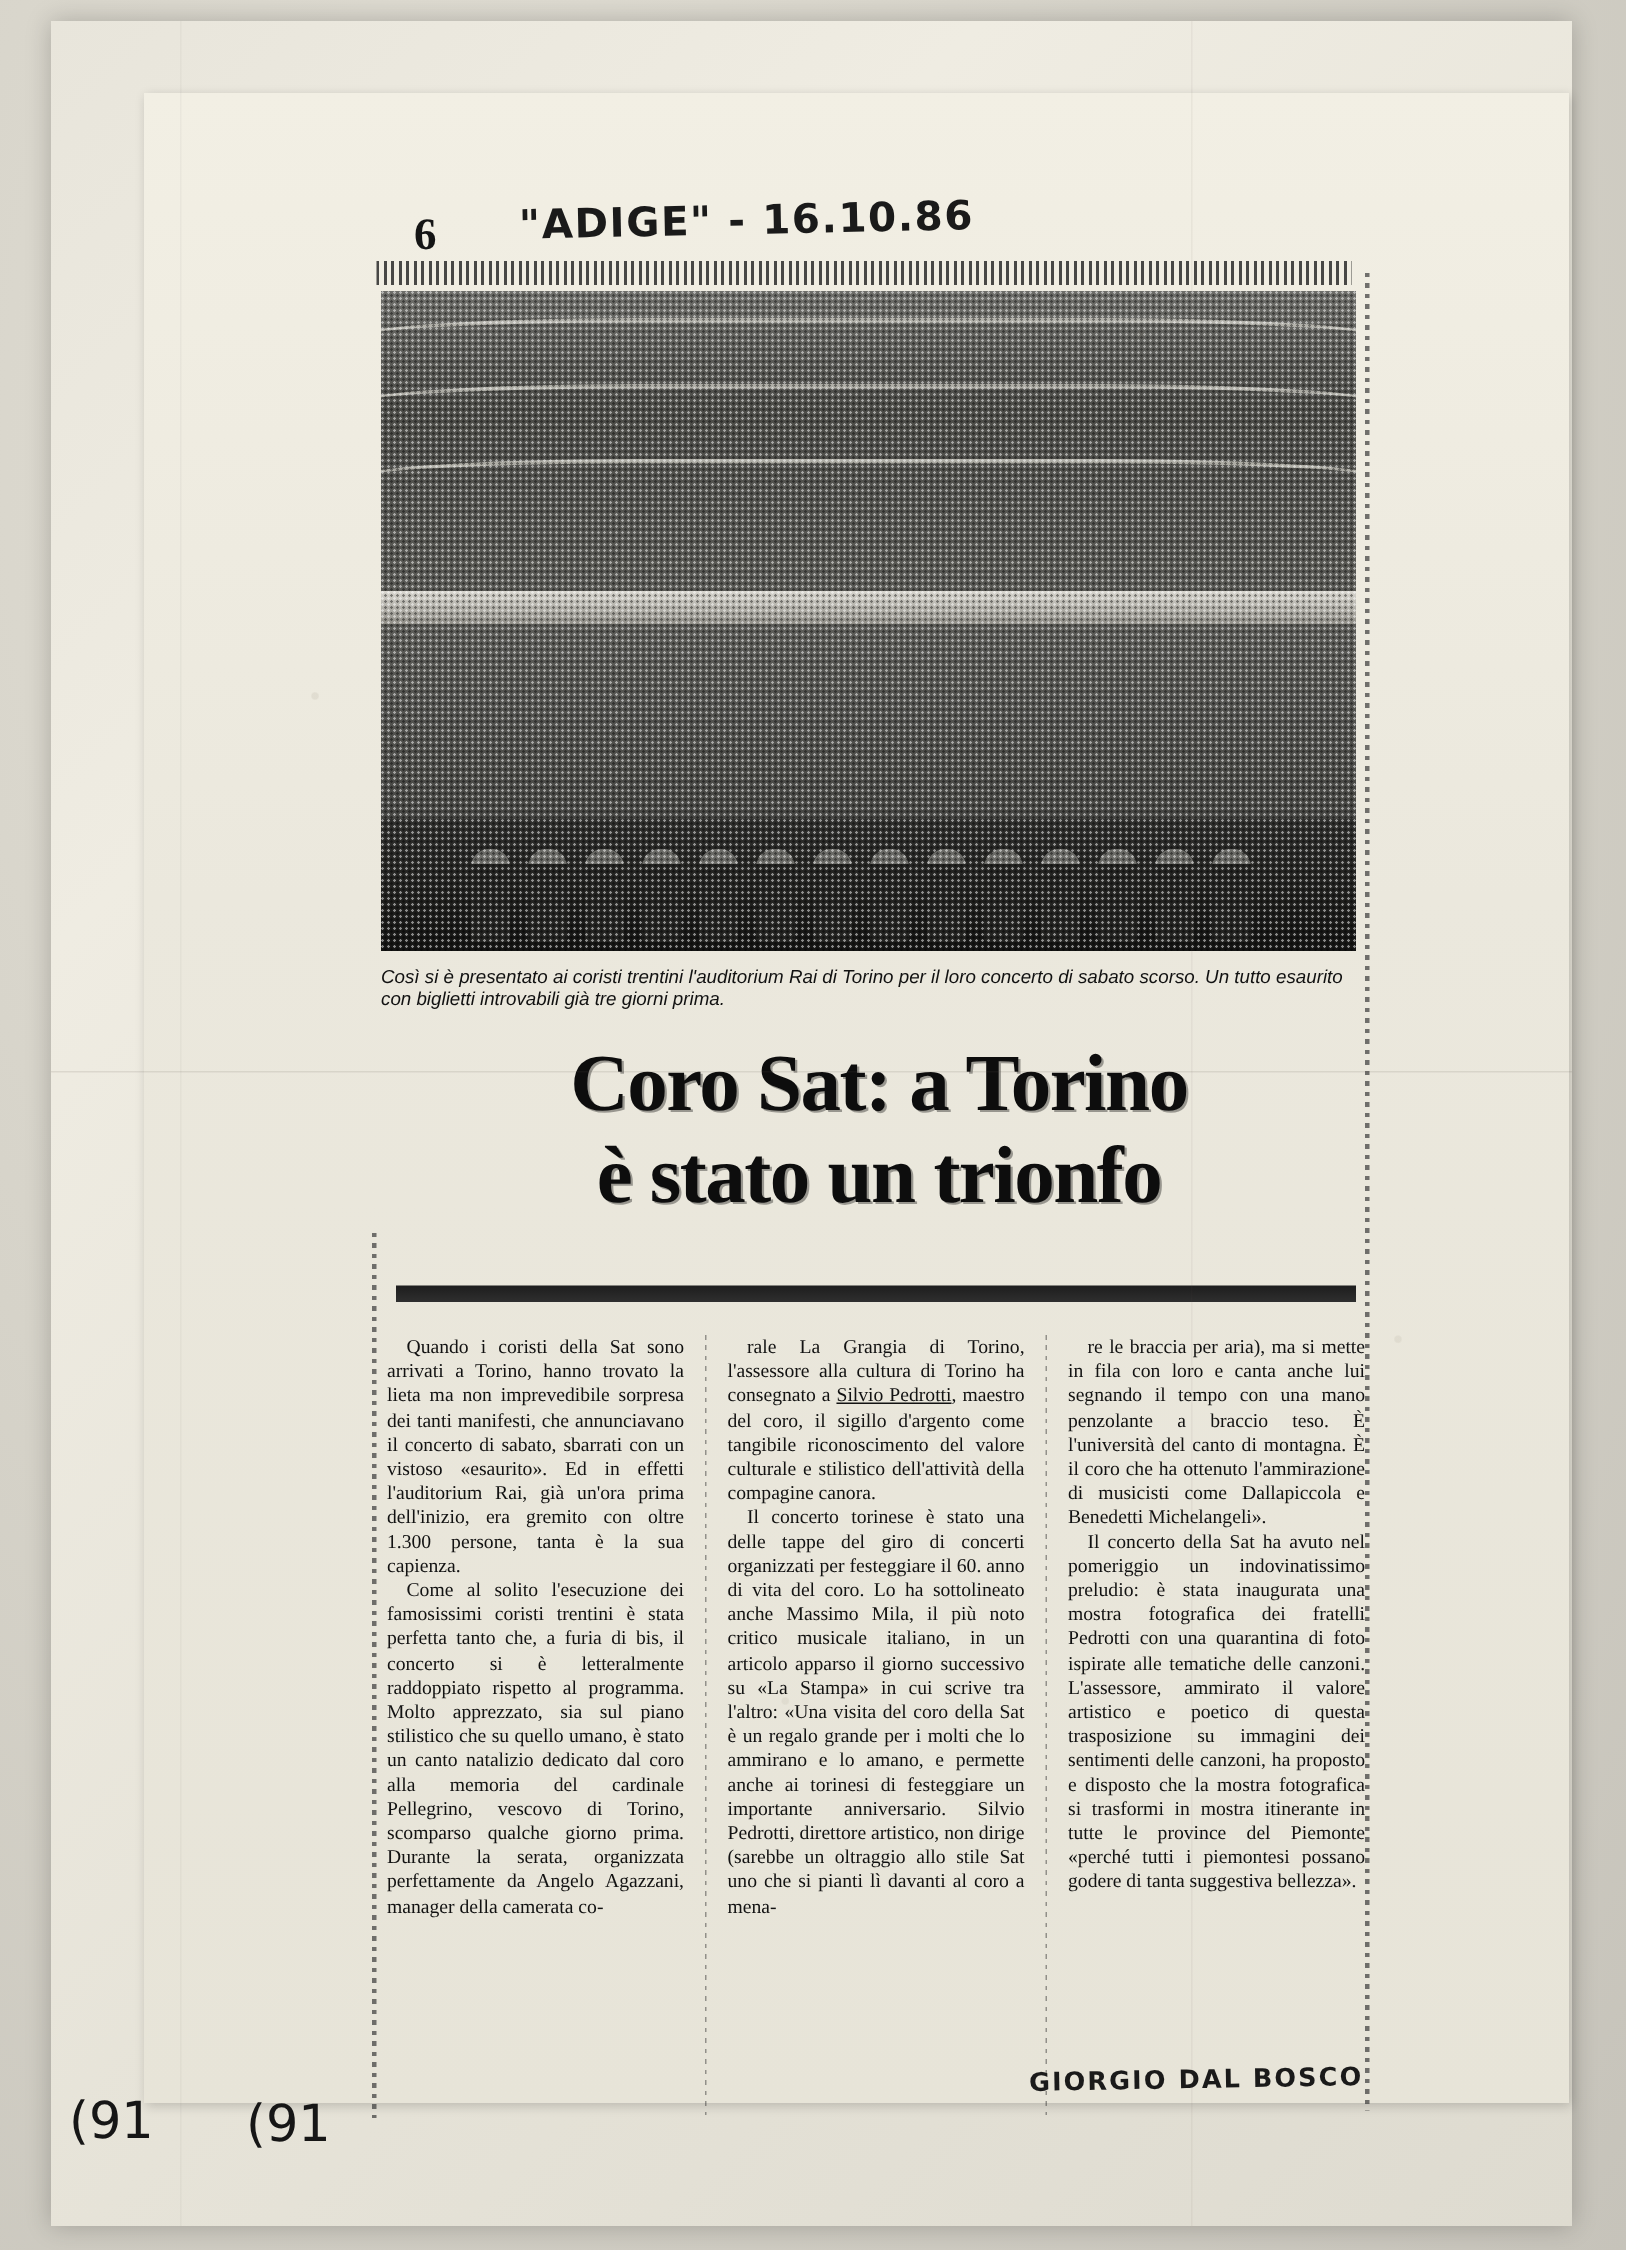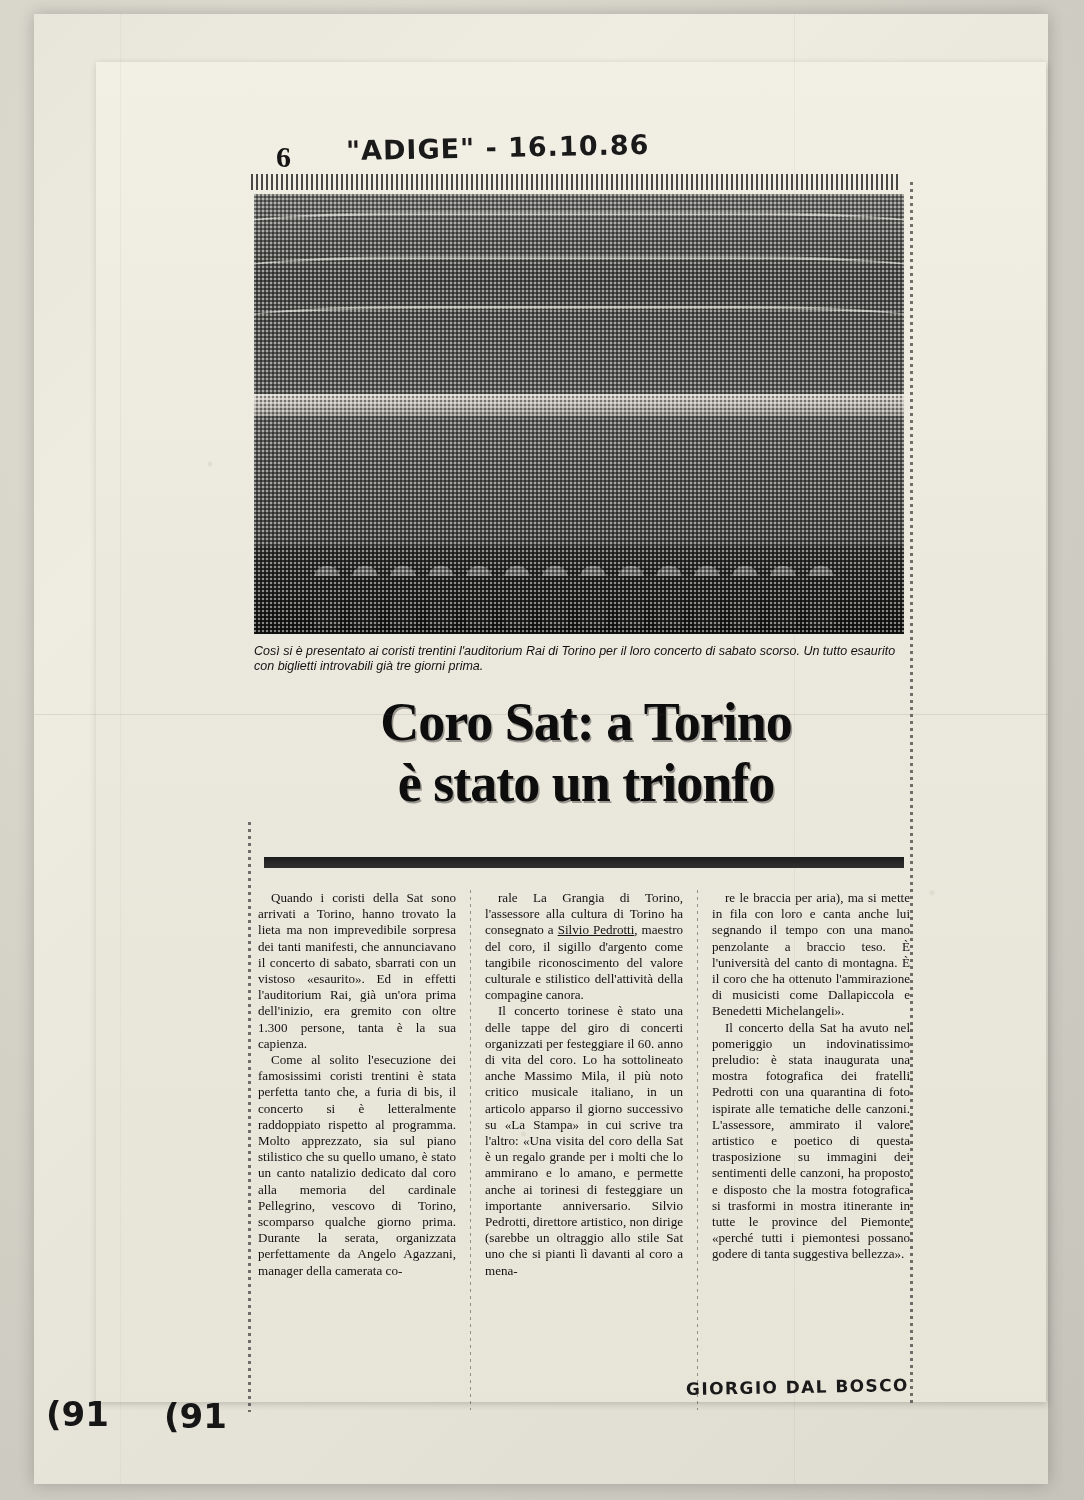--- a/index.html
+++ b/index.html
@@ -49,21 +49,21 @@
     font-size:27px;font-weight:bold;
     transform:rotate(-1.2deg);
     white-space:nowrap;
   }
   #sig{
     position:absolute;left:590px;top:1315px;
     font-size:17px;font-weight:bold;letter-spacing:1.4px;
     transform:rotate(-1deg);
   }
   .corner-note{
-    position:absolute;font-size:34px;font-weight:bold;
+    position:absolute;font-size:34px;font-weight:normal;
     font-family:"DejaVu Sans",sans-serif;color:#161616;
   }
 
   
   #toprule{
     position:absolute;left:155px;top:112px;width:650px;height:16px;
     background:repeating-linear-gradient(90deg,#2a2a2a 0 2px,transparent 2px 5px);
     opacity:.85;
   }
   

